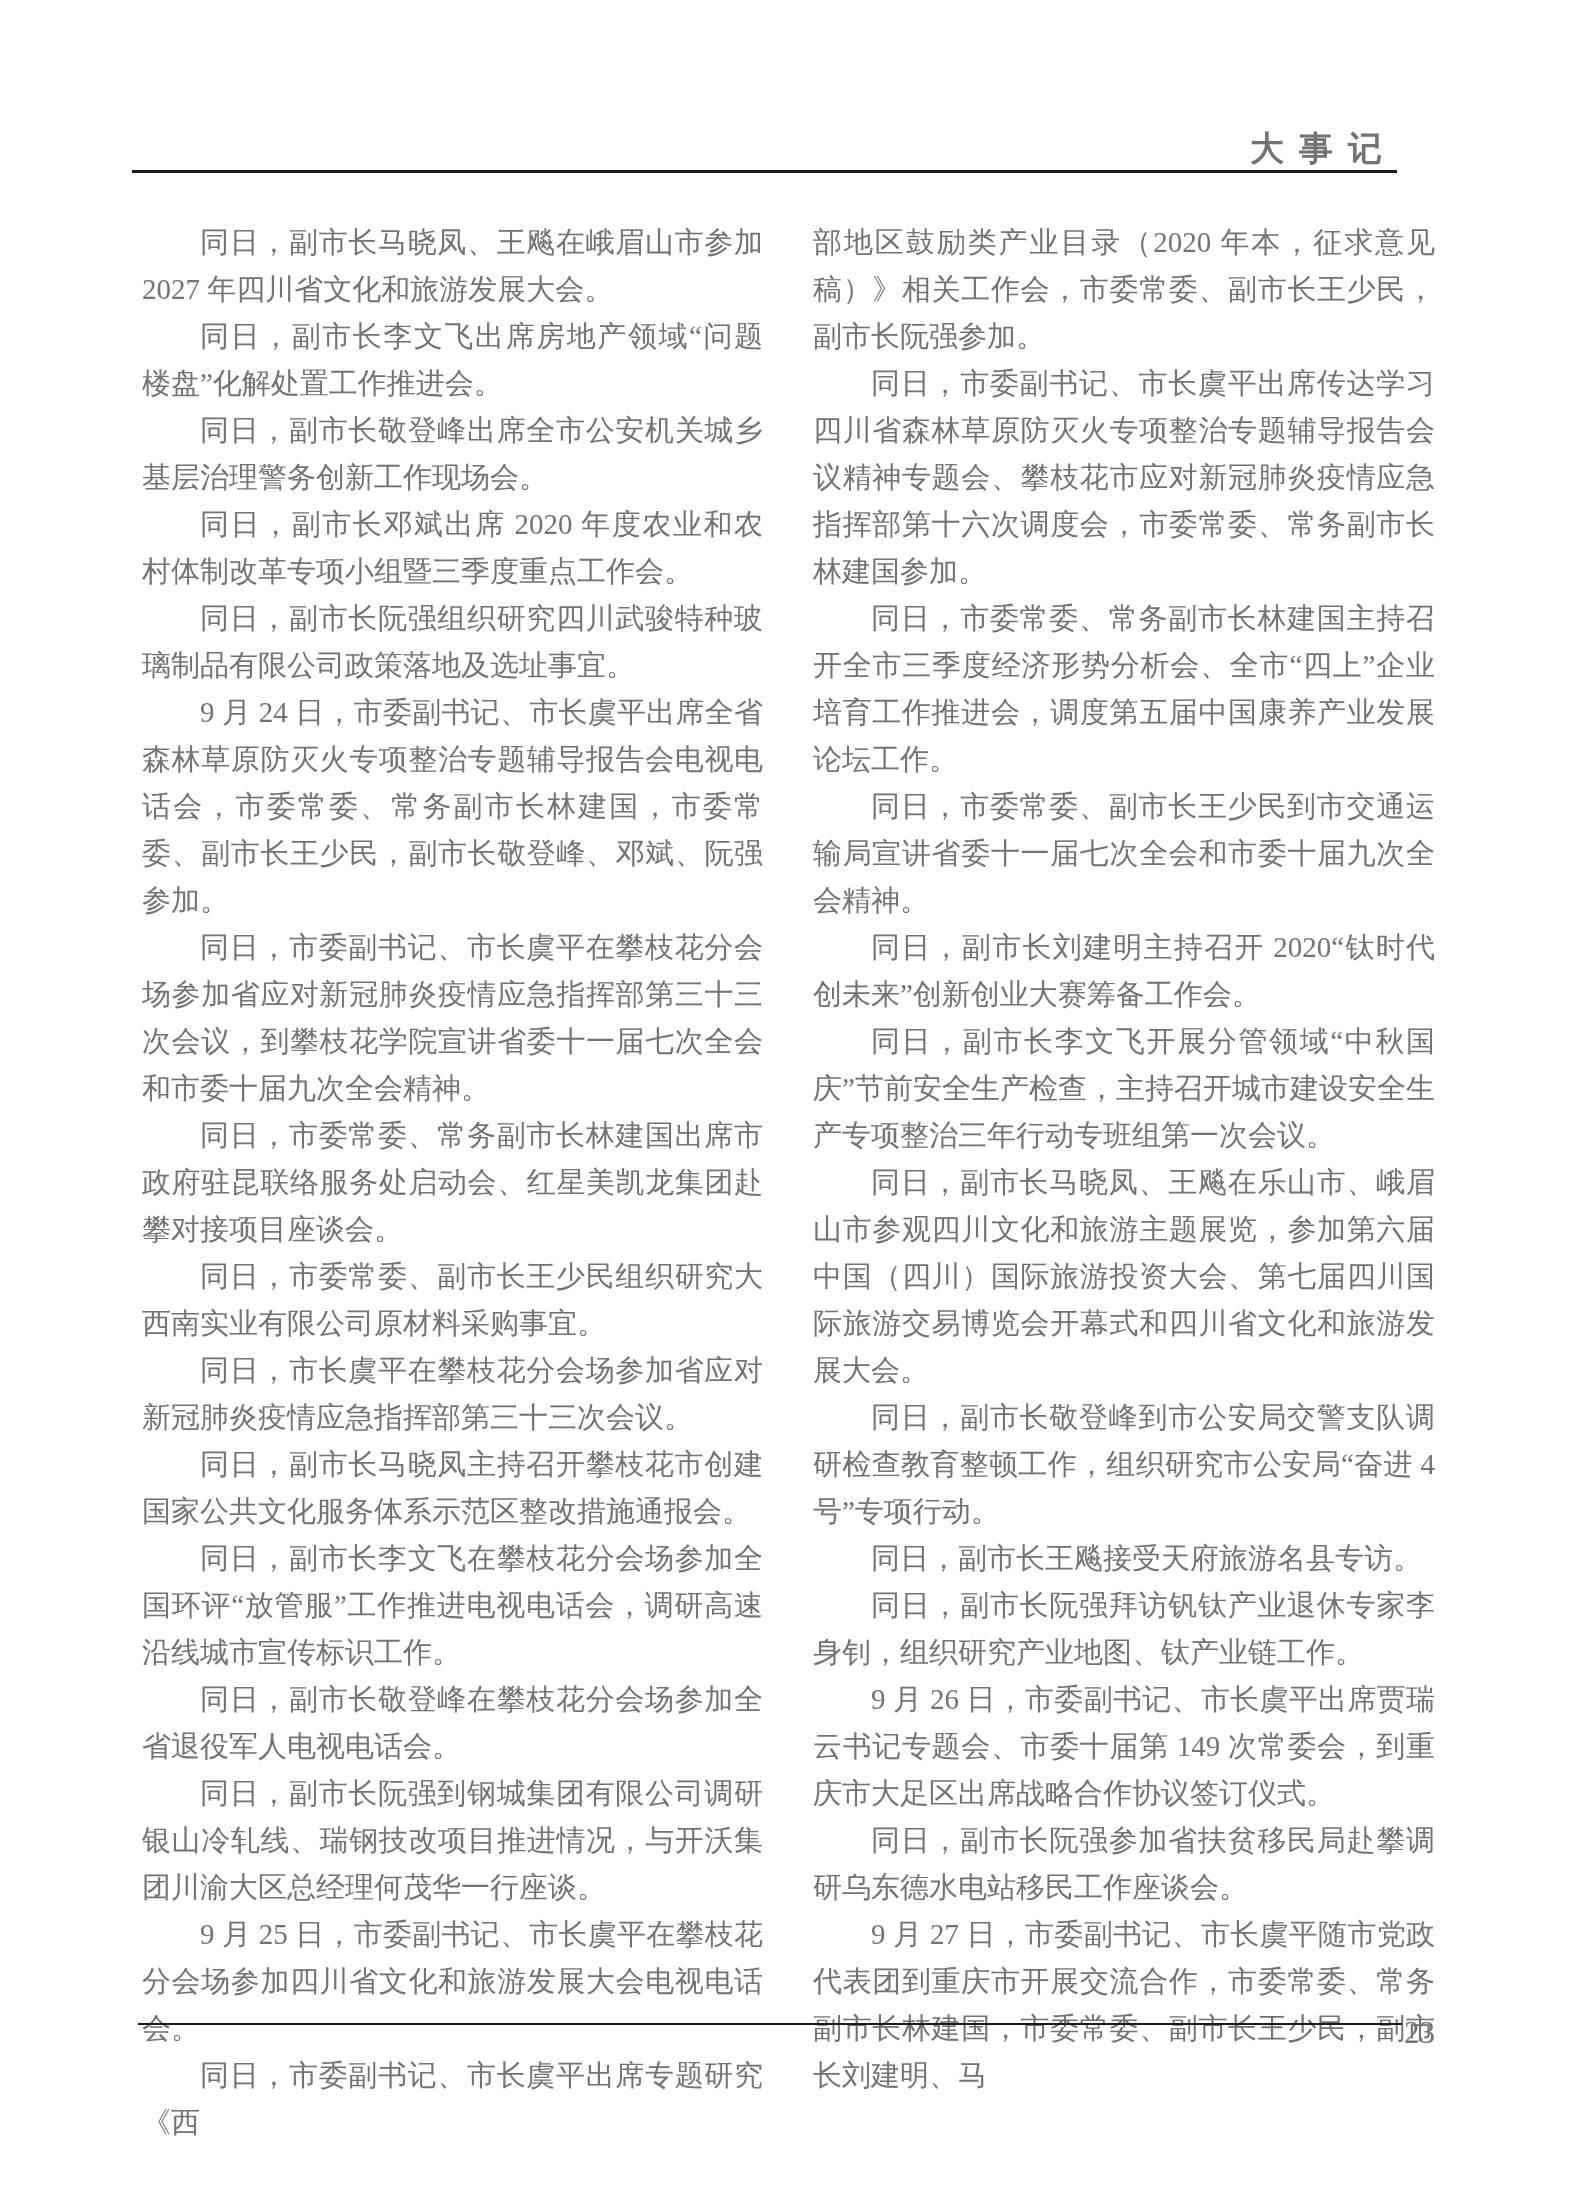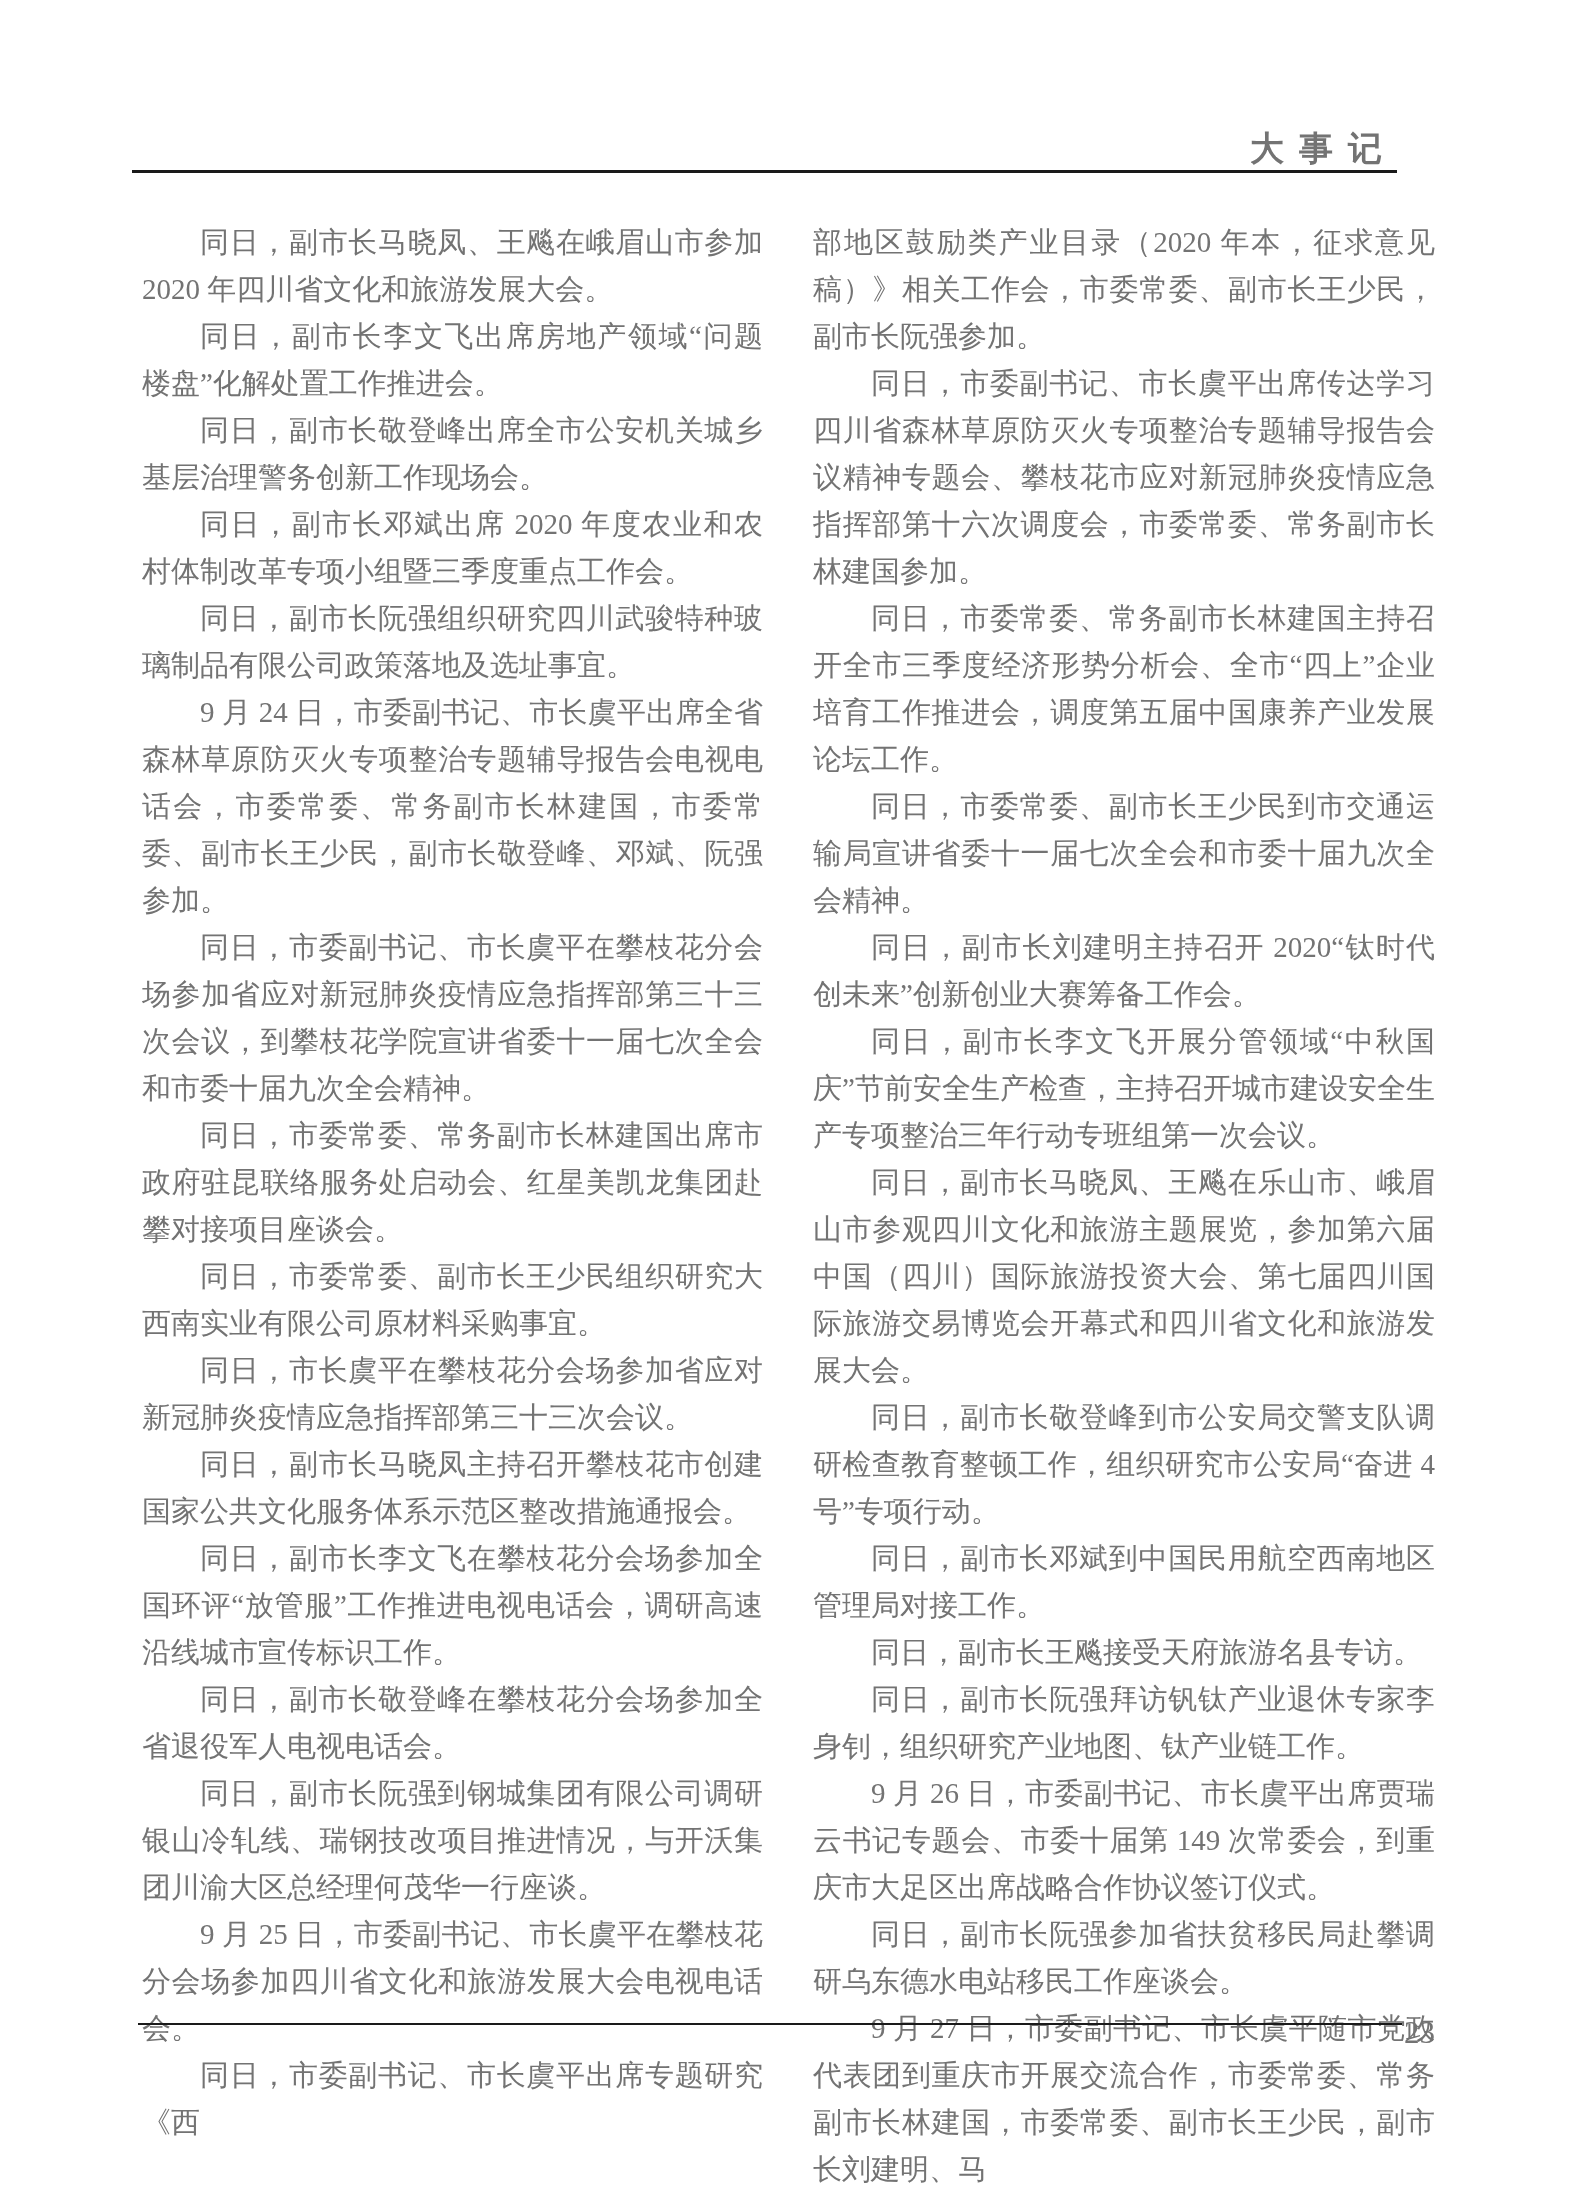--- a/index.html
+++ b/index.html
@@ -75,21 +75,21 @@
 </head>
 <body>
 
 <div id="page">
 
   <div class="page-title">大事记</div>
 
   <div class="header-rule"></div>
 
   <div class="column" id="column-left">
-      <p class="para indent">同日，副市长马晓凤、王飚在峨眉山市参加 2020 年四川省文化和旅游发展大会。</p>
+      <p class="para indent">同日，副市长马晓凤、王飚在峨眉山市参加 2027 年四川省文化和旅游发展大会。</p>
       <p class="para indent">同日，副市长李文飞出席房地产领域“问题楼盘”化解处置工作推进会。</p>
       <p class="para indent">同日，副市长敬登峰出席全市公安机关城乡基层治理警务创新工作现场会。</p>
       <p class="para indent">同日，副市长邓斌出席 2020 年度农业和农村体制改革专项小组暨三季度重点工作会。</p>
       <p class="para indent">同日，副市长阮强组织研究四川武骏特种玻璃制品有限公司政策落地及选址事宜。</p>
       <p class="para indent">9 月 24 日，市委副书记、市长虞平出席全省森林草原防灭火专项整治专题辅导报告会电视电话会，市委常委、常务副市长林建国，市委常委、副市长王少民，副市长敬登峰、邓斌、阮强参加。</p>
       <p class="para indent">同日，市委副书记、市长虞平在攀枝花分会场参加省应对新冠肺炎疫情应急指挥部第三十三次会议，到攀枝花学院宣讲省委十一届七次全会和市委十届九次全会精神。</p>
       <p class="para indent">同日，市委常委、常务副市长林建国出席市政府驻昆联络服务处启动会、红星美凯龙集团赴攀对接项目座谈会。</p>
       <p class="para indent">同日，市委常委、副市长王少民组织研究大西南实业有限公司原材料采购事宜。</p>
       <p class="para indent">同日，市长虞平在攀枝花分会场参加省应对新冠肺炎疫情应急指挥部第三十三次会议。</p>
       <p class="para indent">同日，副市长马晓凤主持召开攀枝花市创建国家公共文化服务体系示范区整改措施通报会。</p>
@@ -102,21 +102,20 @@
 
   <div class="column" id="column-right">
       <p class="para">部地区鼓励类产业目录（2020 年本，征求意见稿）》相关工作会，市委常委、副市长王少民，副市长阮强参加。</p>
       <p class="para indent">同日，市委副书记、市长虞平出席传达学习四川省森林草原防灭火专项整治专题辅导报告会议精神专题会、攀枝花市应对新冠肺炎疫情应急指挥部第十六次调度会，市委常委、常务副市长林建国参加。</p>
       <p class="para indent">同日，市委常委、常务副市长林建国主持召开全市三季度经济形势分析会、全市“四上”企业培育工作推进会，调度第五届中国康养产业发展论坛工作。</p>
       <p class="para indent">同日，市委常委、副市长王少民到市交通运输局宣讲省委十一届七次全会和市委十届九次全会精神。</p>
       <p class="para indent">同日，副市长刘建明主持召开 2020“钛时代创未来”创新创业大赛筹备工作会。</p>
       <p class="para indent">同日，副市长李文飞开展分管领域“中秋国庆”节前安全生产检查，主持召开城市建设安全生产专项整治三年行动专班组第一次会议。</p>
       <p class="para indent">同日，副市长马晓凤、王飚在乐山市、峨眉山市参观四川文化和旅游主题展览，参加第六届中国（四川）国际旅游投资大会、第七届四川国际旅游交易博览会开幕式和四川省文化和旅游发展大会。</p>
       <p class="para indent">同日，副市长敬登峰到市公安局交警支队调研检查教育整顿工作，组织研究市公安局“奋进 4 号”专项行动。</p>
-      <p class="para indent">同日，副市长邓斌到中国民用航空西南地区管理局对接工作。</p>
       <p class="para indent">同日，副市长王飚接受天府旅游名县专访。</p>
       <p class="para indent">同日，副市长阮强拜访钒钛产业退休专家李身钊，组织研究产业地图、钛产业链工作。</p>
       <p class="para indent">9 月 26 日，市委副书记、市长虞平出席贾瑞云书记专题会、市委十届第 149 次常委会，到重庆市大足区出席战略合作协议签订仪式。</p>
       <p class="para indent">同日，副市长阮强参加省扶贫移民局赴攀调研乌东德水电站移民工作座谈会。</p>
       <p class="para indent">9 月 27 日，市委副书记、市长虞平随市党政代表团到重庆市开展交流合作，市委常委、常务副市长林建国，市委常委、副市长王少民，副市长刘建明、马</p>
     </div>
 
   <div class="footer-rule"></div>
 
   <div class="page-number">23</div>

